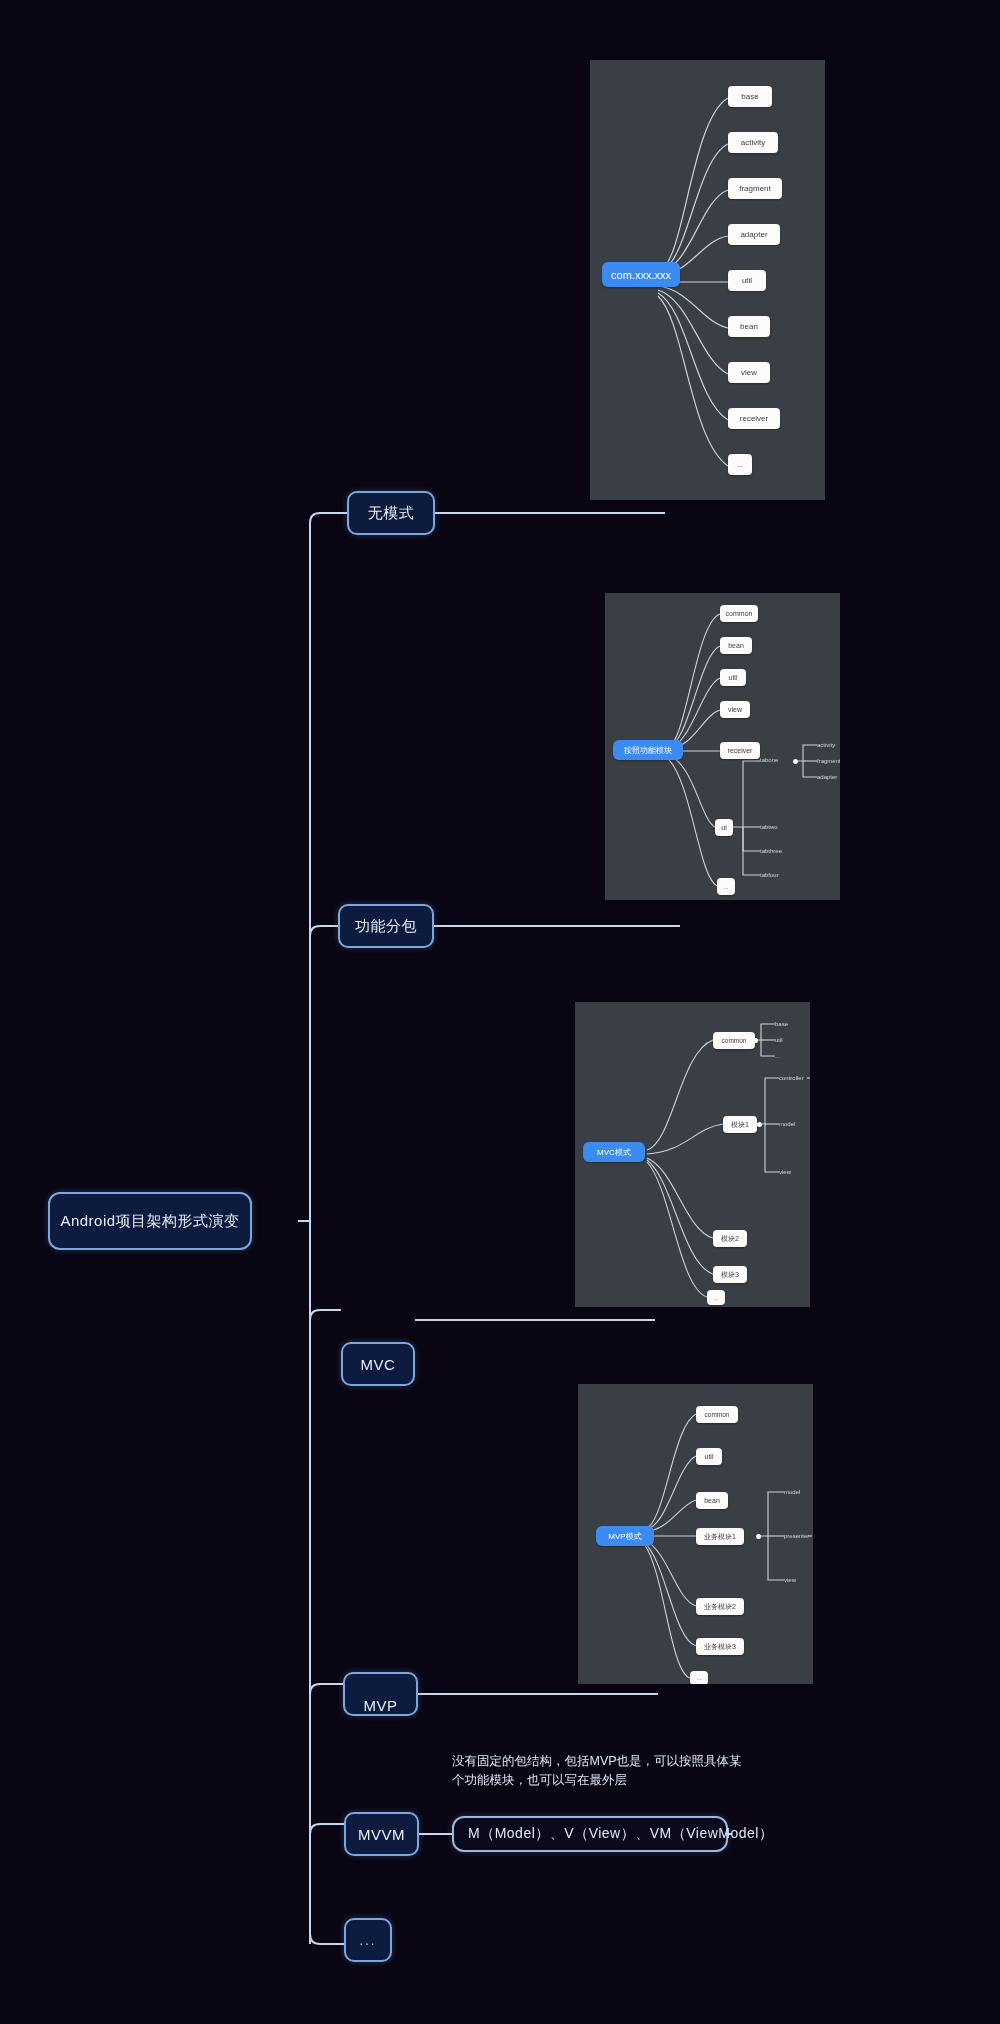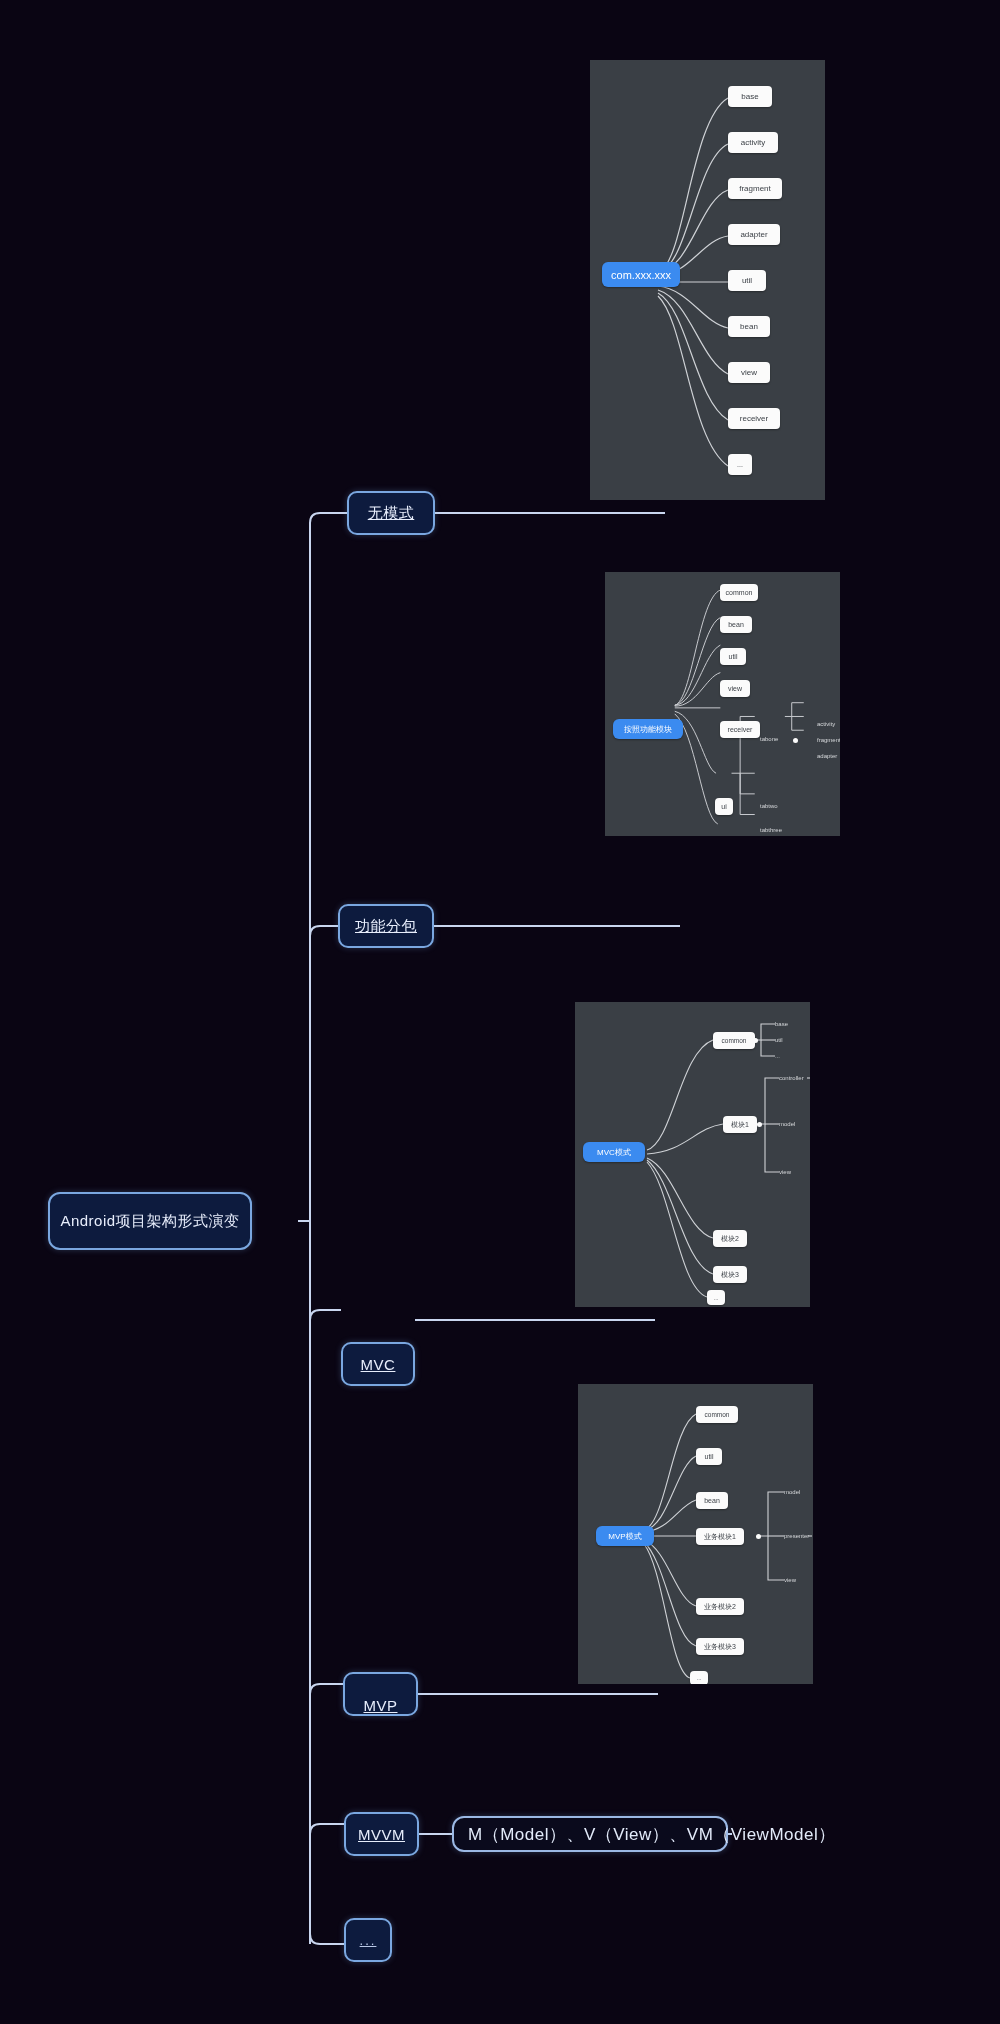--- a/index.html
+++ b/index.html
@@ -39,31 +39,30 @@
   }
   .node.root {
     left: 48px; top: 1192px;
     width: 204px; height: 58px;
     font-size: 15px;
     border-radius: 12px;
   }
   .node.branch {
     width: 88px; height: 44px;
     font-size: 15px;
-    text-decoration: underline;
   }
   .node.branch.wide { width: 96px; }
   .node.dots { letter-spacing: 2px; font-size: 13px; color:#b9c8e6; }
 
   .node.note {
     background: #0a0a1c;
     border: 2px solid #9bb8e4;
     border-radius: 12px;
     color: #e3ebfa;
-    font-size: 17px;
+    font-size: 14px;
     justify-content: flex-start;
     padding: 0 14px;
     white-space: nowrap;
   }
 
   
   .freetext {
     position: absolute;
     color: #dfe7f7;
     font-size: 12.5px;
@@ -156,20 +155,21 @@
   </div>
 
   <div class="node branch" style="left:344px; top:1812px; width:75px;">
     <span>MVVM</span>
   </div>
 
   <div class="node branch dots" style="left:344px; top:1918px; width:48px; height:44px;">
     <span>...</span>
   </div>
 
+  <div class="freetext" style="left:452px; top:1752px;">没有固定的包结构，包括MVP也是，可以按照具体某个功能模块，也可以写在最外层</div>
 
   <div class="node note" style="left:452px; top:1816px; width:276px; height:36px;">
     <span>M（Model）、V（View）、VM（ViewModel）</span>
   </div>
 
   <div class="panel" style="left:590px; top:60px; width:235px; height:440px;">
     <svg class="p-wires" viewBox="0 0 235 440">
       <g fill="none" stroke="#cfd2d6" stroke-width="1.2">
         <path d="M68 212 C 95 205, 100 60, 138 38"></path>
         <path d="M68 212 C 98 208, 105 100, 138 84"></path>
@@ -187,21 +187,21 @@
     <div class="pn" style="left:138px; top:72px;  width:50px; height:21px;">activity</div>
     <div class="pn" style="left:138px; top:118px; width:54px; height:21px;">fragment</div>
     <div class="pn" style="left:138px; top:164px; width:52px; height:21px;">adapter</div>
     <div class="pn" style="left:138px; top:210px; width:38px; height:21px;">util</div>
     <div class="pn" style="left:138px; top:256px; width:42px; height:21px;">bean</div>
     <div class="pn" style="left:138px; top:302px; width:42px; height:21px;">view</div>
     <div class="pn" style="left:138px; top:348px; width:52px; height:21px;">receiver</div>
     <div class="pn" style="left:138px; top:394px; width:24px; height:21px; font-size:7px;">...</div>
   </div>
 
-  <div class="panel" style="left:605px; top:572px; width:235px; height:264px;">
+  <div class="panel" style="left:605px; top:593px; width:235px; height:307px;">
     <svg class="p-wires" viewBox="0 0 235 307">
       <g fill="none" stroke="#cfd2d6" stroke-width="1.1">
         <path d="M62 155 C 82 150, 90 30, 115 21"></path>
         <path d="M62 155 C 84 152, 94 62, 115 53"></path>
         <path d="M62 155 C 86 154, 96 94, 115 85"></path>
         <path d="M62 156 C 88 156, 98 122, 115 117"></path>
         <path d="M62 158 H 115"></path>
         <path d="M62 162 C 88 168, 96 228, 110 234"></path>
         <path d="M62 165 C 86 185, 94 285, 112 293"></path>
 

